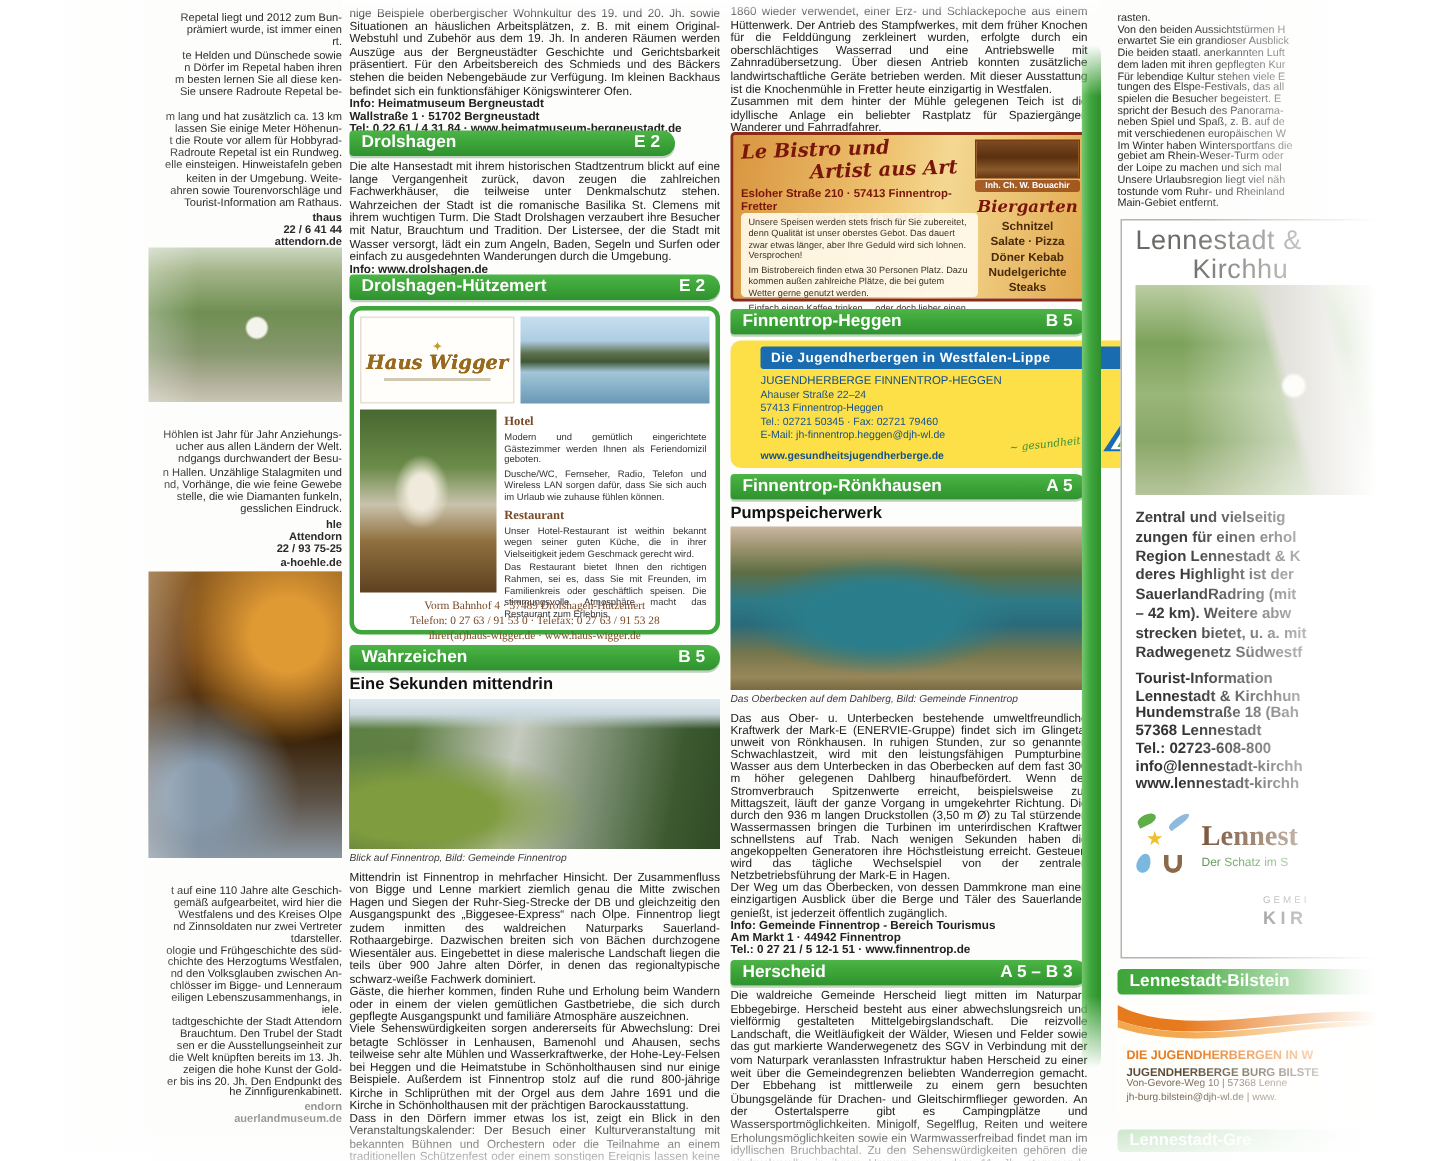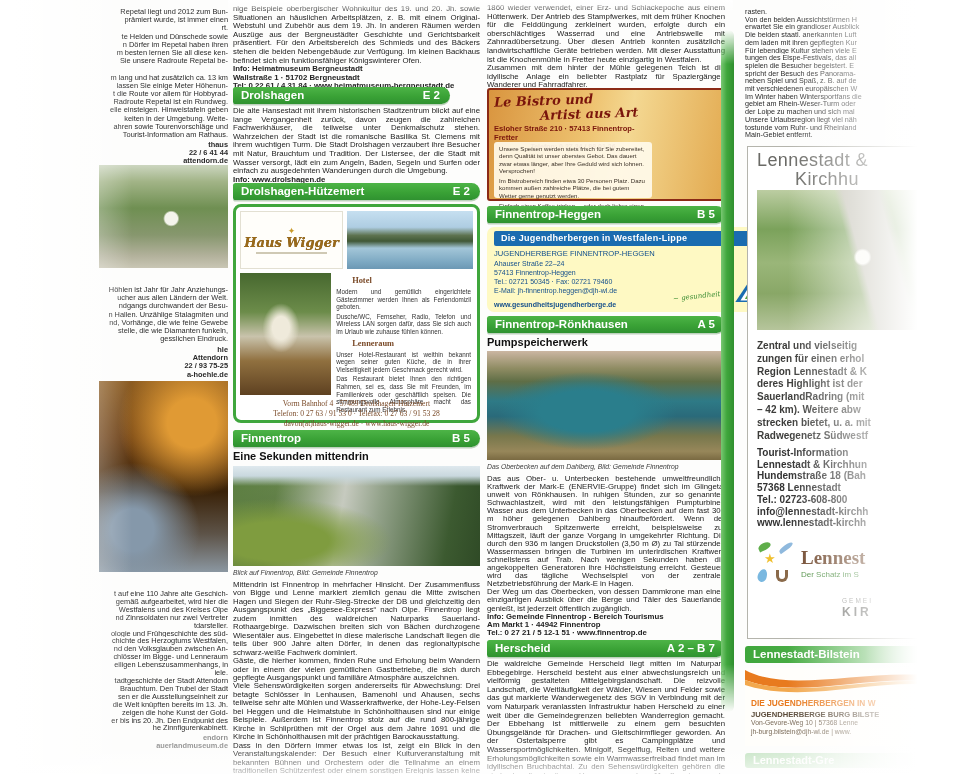--- a/index.html
+++ b/index.html
@@ -58,21 +58,21 @@
   
   .wigger{position:absolute;left:233px;top:204px;width:247px;height:219px;background:#fff;
     border:3px solid #3fa63c;border-radius:8px;padding:4px}
   .wigger-top{display:flex;gap:4px;height:58px}
   .wigger-logo{width:45%;border:1px solid #e3e0d2;display:flex;flex-direction:column;align-items:center;justify-content:center;background:#fffefa}
   .wigger-orn{color:#c99b2c;font-size:9px;line-height:8px}
   .wigger-name{font-family:"DejaVu Serif",serif;font-style:italic;font-weight:bold;font-size:13px;color:#9a6a1a;text-shadow:0 0 .4px #6a4a10}
   .wigger-rule{width:70%;height:2px;background:#cfc9b4;margin-top:2px}
   .wigger-mid{display:flex;gap:5px;height:122px;margin-top:4px}
   .wigger-textcol{width:60%;font-size:6.3px;line-height:7.6px;text-align:justify;color:#333;padding-right:2px}
-  .w-head{font-family:"Liberation Serif",serif;font-weight:bold;font-size:8.4px;line-height:10px;color:#7a4a28;margin:3px 16px 2px}
+  .w-head{font-family:"Liberation Serif",serif;font-weight:bold;font-size:8.4px;line-height:10px;color:#7a4a28;margin:3px 0 2px}
   .wigger-textcol p{margin-bottom:2px}
   .wigger-footer{margin-top:4px;text-align:center;font-family:"Liberation Serif",serif;font-size:7.6px;line-height:9.8px;color:#7a4a28}
 
   
   .bistro{position:absolute;left:487px;top:88px;width:238px;height:113px;border:2px solid #8b2a16;border-radius:3px;
     background:linear-gradient(100deg,#d9953f 0%,#eec371 42%,#f4d892 58%,#e2a94f 100%)}
   .bistro-left{position:absolute;left:5px;top:3px;width:158px}
   .bistro-script{font-family:"DejaVu Serif",serif;font-style:italic;font-weight:bold;font-size:13px;line-height:14px;color:#7a150c;transform:rotate(-2deg)}
   .bistro-script.l2{margin-left:46px}
   .bistro-addr{margin-top:3px;font-weight:bold;font-size:7.6px;line-height:9px;color:#7a150c;text-align:left}
@@ -81,21 +81,21 @@
     padding:3px 5px;font-size:6.1px;line-height:7.3px;color:#3a3026;text-align:left}
   .bistro-box p{margin-bottom:3px}
   .bistro-right{position:absolute;right:3px;top:3px;width:70px;height:105px}
   .bistro-photo{position:relative;width:100%;height:26px;border:1px solid #7a3a10}
   .bistro-inh{font-weight:bold;font-size:5.8px;line-height:8px;color:#fff;text-align:center;background:rgba(150,74,22,.85);border-radius:2px;margin-top:1px}
   .bistro-bier{font-family:"DejaVu Serif",serif;font-style:italic;font-weight:bold;font-size:11px;line-height:14px;color:#7a150c;text-align:center;margin-top:3px}
   .bistro-menu{margin-top:1px}
   .bistro-menu-item{font-weight:bold;font-size:7.8px;line-height:10.3px;color:#4a2a08;text-align:center}
 
   
-  .jh{position:absolute;left:487px;top:227px;width:286px;height:85px;background:#fef9c3;border-radius:7px;padding:4px 7px}
+  .jh{position:absolute;left:487px;top:227px;width:286px;height:85px;background:#fde047;border-radius:7px;padding:4px 20px}
   .jh-banner{background:#1a6cb0;color:#fff;font-weight:bold;font-size:9px;line-height:15px;padding:0 7px;border-radius:2px;letter-spacing:.3px}
   .jh-name{font-weight:normal;font-size:7.6px;line-height:11px;color:#0f4e8c;margin-top:2px}
   .jh-line{font-size:7px;line-height:9px;color:#15508c}
   .jh-web{font-weight:bold;font-size:7px;line-height:10px;color:#15508c;margin-top:5px}
   .jh-logo{position:absolute;right:8px;bottom:6px}
   .jh-script{position:absolute;right:44px;bottom:12px;color:#3f8f35;font-family:"DejaVu Serif",serif;font-style:italic;font-size:7px;transform:rotate(-6deg)}
 
   
   .c4-box{position:absolute;left:747px;top:146px;width:212px;height:493px;border:1px solid #b4b4ac;background:#fff}
   .c4-title{position:absolute;left:757px;top:151px;font-size:18px;line-height:18.5px;color:#6a6a66;letter-spacing:.4px}
@@ -228,34 +228,34 @@
         <div class="wigger-rule"></div>
       </div>
       <div class="photo photo-lake" style="position:relative;width:55%;height:100%"></div>
     </div>
     <div class="wigger-mid">
       <div class="photo photo-terrace" style="position:relative;width:40%;height:100%"></div>
       <div class="wigger-textcol">
         <div class="w-head">Hotel</div>
         <p>Modern und gemütlich eingerichtete Gästezimmer werden Ihnen als Feriendomizil geboten.</p>
         <p>Dusche/WC, Fernseher, Radio, Telefon und Wireless LAN sorgen dafür, dass Sie sich auch im Urlaub wie zuhause fühlen können.</p>
-        <div class="w-head">Lenneraum</div>
+        <div class="w-head">Restaurant</div>
         <p>Unser Hotel-Restaurant ist weithin bekannt wegen seiner guten Küche, die in ihrer Vielseitigkeit jedem Geschmack gerecht wird.</p>
         <p>Das Restaurant bietet Ihnen den richtigen Rahmen, sei es, dass Sie mit Freunden, im Familienkreis oder geschäftlich speisen. Die stimmungsvolle Atmosphäre macht das Restaurant zum Erlebnis.</p>
       </div>
     </div>
     <div class="wigger-footer">
       <div>Vorm Bahnhof 4 · 57489 Drolshagen-Hützemert</div>
       <div>Telefon: 0 27 63 / 91 53 0 · Telefax: 0 27 63 / 91 53 28</div>
-      <div>davon(at)haus-wigger.de · www.haus-wigger.de</div>
+      <div>ihrer(at)haus-wigger.de · www.haus-wigger.de</div>
     </div>
   </div>
 
   <div class="sec-head" style="left:233px;top:430px;width:247px">
-    <span>Finnentrop</span>
+    <span>Wahrzeichen</span>
     <span>B 5</span>
   </div>
   <div class="subhead" style="left:233px;top:450px">Eine Sekunden mittendrin</div>
   <div class="photo photo-town" style="left:233px;top:466px;width:247px;height:100px"></div>
   <div class="caption" style="left:233px;top:569px">Blick auf Finnentrop, Bild: Gemeinde Finnentrop</div>
   <div class="body-text" style="left:233px;top:581px;width:247px;line-height:8.45px">
     <p>Mittendrin ist Finnentrop in mehrfacher Hinsicht. Der Zusammenfluss von Bigge und Lenne markiert ziemlich genau die Mitte zwischen Hagen und Siegen der Ruhr-Sieg-Strecke der DB und gleichzeitig den Ausgangspunkt des „Biggesee-Express“ nach Olpe. Finnentrop liegt zudem inmitten des waldreichen Naturparks Sauerland-Rothaargebirge. Dazwischen breiten sich von Bächen durchzogene Wiesentäler aus. Eingebettet in diese malerische Landschaft liegen die teils über 900 Jahre alten Dörfer, in denen das regionaltypische schwarz-weiße Fachwerk dominiert.</p>
     <p>Gäste, die hierher kommen, finden Ruhe und Erholung beim Wandern oder in einem der vielen gemütlichen Gastbetriebe, die sich durch gepflegte Ausgangspunkt und familiäre Atmosphäre auszeichnen.</p>
     <p>Viele Sehenswürdigkeiten sorgen andererseits für Abwechslung: Drei betagte Schlösser in Lenhausen, Bamenohl und Ahausen, sechs teilweise sehr alte Mühlen und Wasserkraftwerke, der Hohe-Ley-Felsen bei Heggen und die Heimatstube in Schönholthausen sind nur einige Beispiele. Außerdem ist Finnentrop stolz auf die rund 800-jährige Kirche in Schliprüthen mit der Orgel aus dem Jahre 1691 und die Kirche in Schönholthausen mit der prächtigen Barockausstattung.</p>
     <p>Dass in den Dörfern immer etwas los ist, zeigt ein Blick in den Veranstaltungskalender: Der Besuch einer Kulturveranstaltung mit bekannten Bühnen und Orchestern oder die Teilnahme an einem traditionellen Schützenfest oder einem sonstigen Ereignis lassen keine Langeweile aufkommen. Über 200 mal gibt es</p>
@@ -270,20 +270,32 @@
     <div class="bistro-left">
       <div class="bistro-script">Le Bistro und</div>
       <div class="bistro-script l2">Artist aus Art</div>
       <div class="bistro-addr">Esloher Straße 210 · 57413 Finnentrop-Fretter</div>
       <div class="bistro-tel">Telefon: 0 27 24 / 88 01 26</div>
     </div>
     <div class="bistro-box">
       <p>Unsere Speisen werden stets frisch für Sie zubereitet, denn Qualität ist unser oberstes Gebot. Das dauert zwar etwas länger, aber Ihre Geduld wird sich lohnen. Versprochen!</p>
       <p>Im Bistrobereich finden etwa 30 Personen Platz. Dazu kommen außen zahlreiche Plätze, die bei gutem Wetter gerne genutzt werden.</p>
       <p>Einfach einen Kaffee trinken ... oder doch lieber einen Espresso? Selbstverständlich reichen wir Ihnen gerne ein Stück Kuchen dazu.</p>
+    </div>
+    <div class="bistro-right">
+      <div class="photo photo-bistro bistro-photo"></div>
+      <div class="bistro-inh">Inh. Ch. W. Bouachir</div>
+      <div class="bistro-bier">Biergarten</div>
+      <div class="bistro-menu">
+          <div class="bistro-menu-item">Schnitzel</div>
+          <div class="bistro-menu-item">Salate · Pizza</div>
+          <div class="bistro-menu-item">Döner Kebab</div>
+          <div class="bistro-menu-item">Nudelgerichte</div>
+          <div class="bistro-menu-item">Steaks</div>
+        </div>
     </div>
   </div>
 
   <div class="sec-head" style="left:487px;top:206px;width:238px">
     <span>Finnentrop-Heggen</span>
     <span>B 5</span>
   </div>
 
   <div class="jh">
     <div class="jh-banner">Die Jugendherbergen in Westfalen-Lippe</div>
@@ -313,21 +325,21 @@
   <div class="body-text" style="left:487px;top:475px;width:238px;line-height:8.1px">
     <p>Das aus Ober- u. Unterbecken bestehende umweltfreundliche Kraftwerk der Mark-E (ENERVIE-Gruppe) findet sich im Glingetal unweit von Rönkhausen. In ruhigen Stunden, zur so genannten Schwachlastzeit, wird mit den leistungsfähigen Pumpturbinen Wasser aus dem Unterbecken in das Oberbecken auf dem fast 300 m höher gelegenen Dahlberg hinaufbefördert. Wenn der Stromverbrauch Spitzenwerte erreicht, beispielsweise zur Mittagszeit, läuft der ganze Vorgang in umgekehrter Richtung. Die durch den 936 m langen Druckstollen (3,50 m Ø) zu Tal stürzenden Wassermassen bringen die Turbinen im unterirdischen Kraftwerk schnellstens auf Trab. Nach wenigen Sekunden haben die angekoppelten Generatoren ihre Höchstleistung erreicht. Gesteuert wird das tägliche Wechselspiel von der zentralen Netzbetriebsführung der Mark-E in Hagen.</p>
     <p>Der Weg um das Oberbecken, von dessen Dammkrone man einen einzigartigen Ausblick über die Berge und Täler des Sauerlandes genießt, ist jederzeit öffentlich zugänglich.</p>
     <div class="info-bold">Info: Gemeinde Finnentrop - Bereich Tourismus</div>
     <div class="info-bold">Am Markt 1 · 44942 Finnentrop</div>
     <div class="info-bold">Tel.: 0 27 21 / 5 12-1 51 · www.finnentrop.de</div>
   </div>
 
   <div class="sec-head" style="left:487px;top:640px;width:238px">
     <span>Herscheid</span>
-    <span>A 2 – B 7</span>
+    <span>A 5 – B 3</span>
   </div>
   <div class="body-text" style="left:487px;top:660px;width:238px">
     <p>Die waldreiche Gemeinde Herscheid liegt mitten im Naturpark Ebbegebirge. Herscheid besteht aus einer abwechslungsreich und vielförmig gestalteten Mittelgebirgslandschaft. Die reizvolle Landschaft, die Weitläufigkeit der Wälder, Wiesen und Felder sowie das gut markierte Wanderwegenetz des SGV in Verbindung mit der vom Naturpark veranlassten Infrastruktur haben Herscheid zu einer weit über die Gemeindegrenzen beliebten Wanderregion gemacht. Der Ebbehang ist mittlerweile zu einem gern besuchten Übungsgelände für Drachen- und Gleitschirmflieger geworden. An der Ostertalsperre gibt es Campingplätze und Wassersportmöglichkeiten. Minigolf, Segelflug, Reiten und weitere Erholungsmöglichkeiten sowie ein Warmwasserfreibad findet man im idyllischen Bruchbachtal. Zu den Sehenswürdigkeiten gehören die eindrucksvolle, in ihrem Ursprung aus dem 11. Jh. stammende Apostelkirche mit dem wertvollen Chorgestühl aus dem Jahr 1548 und den Fresken im Inneren der Kirche sowie der Spieker, die</p>
   </div>
 
   <div class="divider"></div>
 
   <div class="frag-block" style="left:745px;top:8px;width:218px;font-size:7.2px;line-height:7.7px">
       <div class="frag">rasten.</div>
       <div class="frag">Von den beiden Aussichtstürmen H</div>

